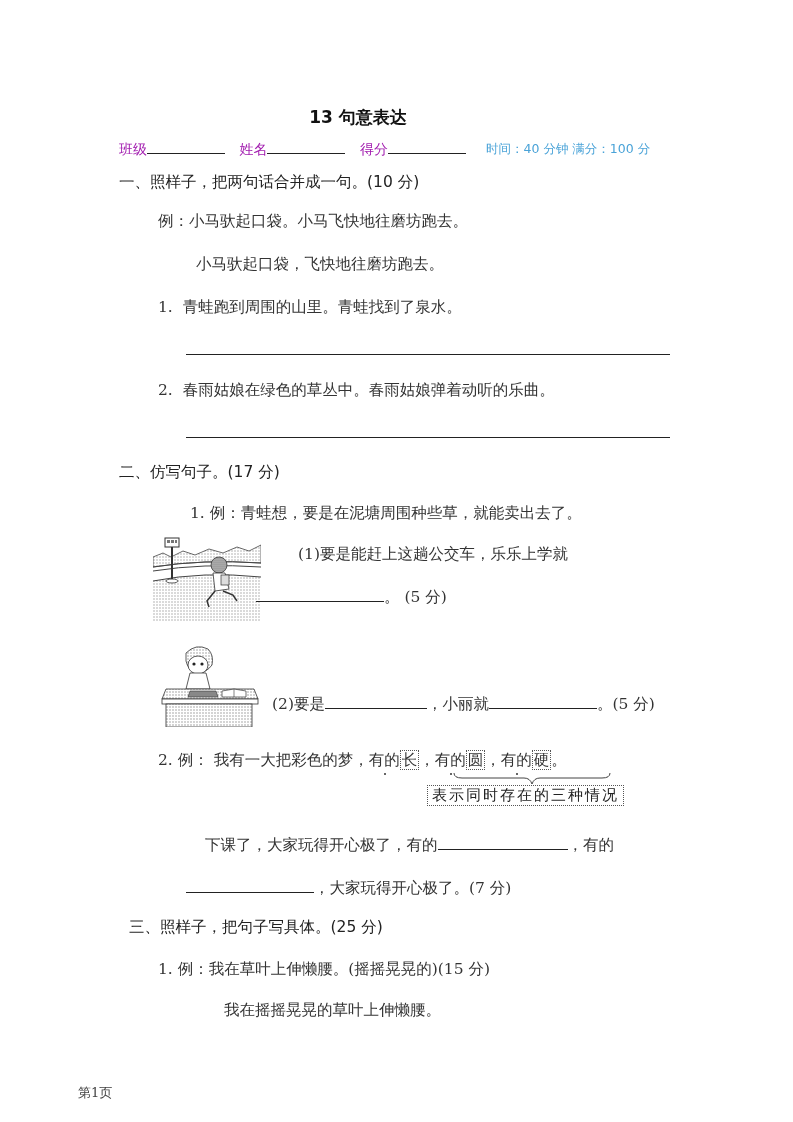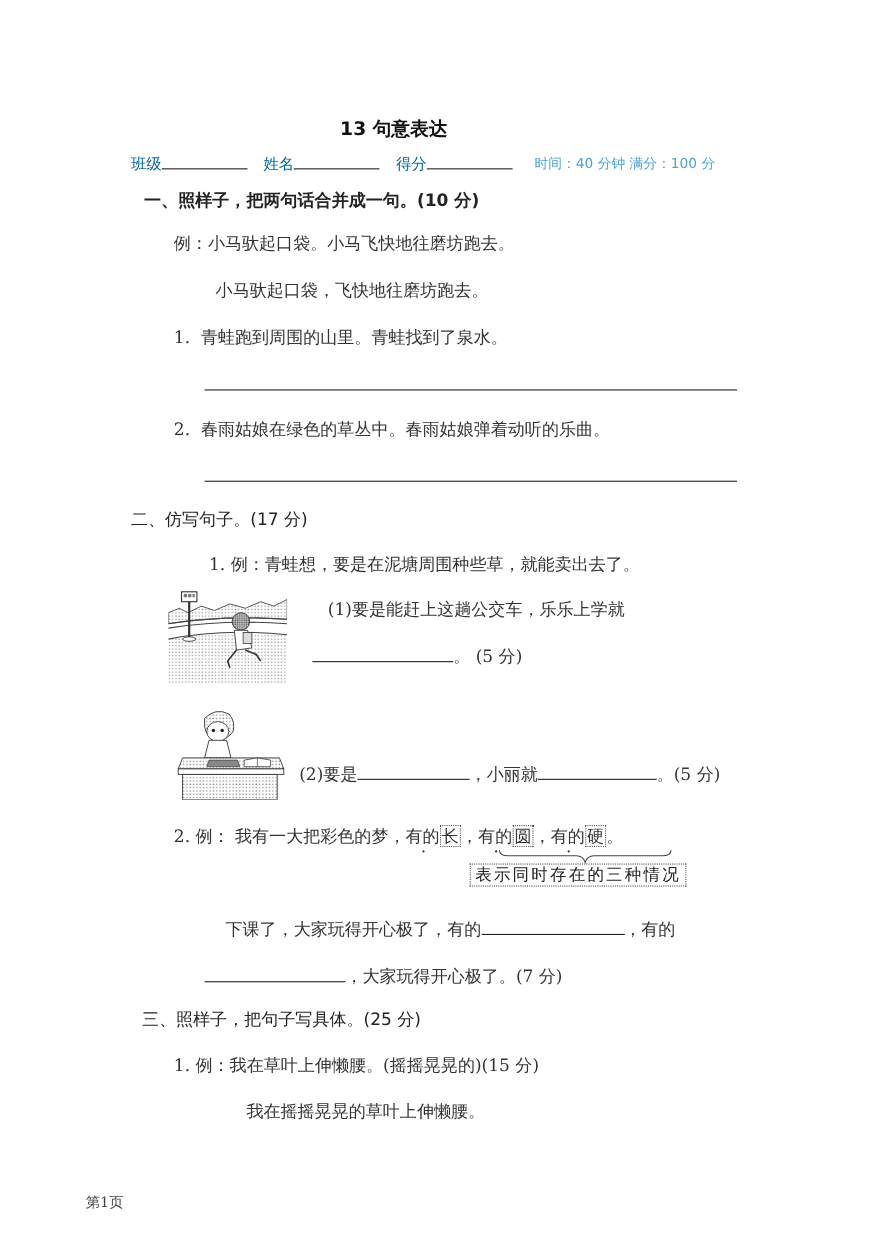--- a/index.html
+++ b/index.html
@@ -1,21 +1,21 @@
 <!DOCTYPE html>
 <html><head>
   <meta charset="utf-8">
   <style>
     html, body { margin: 0; padding: 0; background: #ffffff; }
     body { width: 793px; height: 1122px; position: relative; overflow: hidden;
            font-family: "DejaVu Serif", "Liberation Serif", serif; color: #222; }
     .abs { position: absolute; white-space: nowrap; }
     .title { left: 0; width: 716px; top: 106px; text-align: center; font-size: 17px; font-weight: bold;
              font-family: "DejaVu Sans", "Liberation Sans", sans-serif; color: #111; }
-    .meta { top: 139px; left: 119px; font-size: 14px; font-family: "DejaVu Sans", "Liberation Sans", sans-serif; color: #0369a1; }
+    .meta { top: 139px; left: 119px; font-size: 14px; font-family: "DejaVu Sans", "Liberation Sans", sans-serif; color: #a21caf; }
     .meta .blank { display: inline-block; width: 78px; border-bottom: 1px solid #222; height: 14px; vertical-align: baseline; margin-right: 10px; }
     .meta-info { top: 141px; left: 486px; font-size: 12.5px; color: #4aa3d8; font-family: "DejaVu Sans", "Liberation Sans", sans-serif; }
     .sec { font-family: "DejaVu Sans", "Liberation Sans", sans-serif; font-size: 15.5px; color: #222; }
     .txt { font-size: 15.5px; color: #333; }
     .line { position: absolute; border-bottom: 1px solid #222; height: 0; }
     .ublank { display: inline-block; border-bottom: 1px solid #222; height: 15px; vertical-align: baseline; }
     .illus { position: absolute; border: 0; }
     .dotbox { border: 1px dotted #555; padding: 0 1px; }
     .emdot { position: relative; }
     .emdot::after { content: ""; position: absolute; left: 50%; bottom: -6px; width: 2px; height: 2px; background: #333; border-radius: 50%; }
@@ -27,21 +27,21 @@
 
 <div class="abs title">13  句意表达</div>
 
 <div class="abs meta">
   <span>班级</span><span class="blank"></span>
   <span>姓名</span><span class="blank"></span>
   <span>得分</span><span class="blank"></span>
 </div>
 <div class="abs meta-info">时间：40 分钟  满分：100 分</div>
 
-<div class="abs sec" style="left:131px; top:172px;font-weight:bold;">一、照样子，把两句话合并成一句。(10 分)</div>
+<div class="abs sec" style="left:119px; top:172px;">一、照样子，把两句话合并成一句。(10 分)</div>
 
 <div class="abs txt" style="left:158px; top:211px;">
   <span>例：</span><span>小马驮起口袋。小马飞快地往磨坊跑去。</span>
 </div>
 <div class="abs txt" style="left:196px; top:254px;">小马驮起口袋，飞快地往磨坊跑去。</div>
 
 <div class="abs txt" style="left:158px; top:297px;">
   <span>1.</span>&nbsp;&nbsp;<span>青蛙跑到周围的山里。青蛙找到了泉水。</span>
 </div>
 <div class="line" style="left:186px; top:354px; width:484px;"></div>
@@ -76,21 +76,21 @@
     <rect x="22" y="5" width="2" height="3" fill="#777"></rect>
   <line x1="19" y1="12" x2="19" y2="45" stroke="#333" stroke-width="2"></line>
   <ellipse cx="19" cy="46" rx="6" ry="2" fill="#fff" stroke="#333" stroke-width="0.8"></ellipse>
   <circle cx="66" cy="30" r="8" fill="url(#dots2)" stroke="#333" stroke-width="0.8"></circle>
   <path d="M60 38 L72 38 L76 54 L62 56 Z" fill="#fff" stroke="#333" stroke-width="0.8"></path>
   <rect x="68" y="40" width="8" height="10" fill="#ddd" stroke="#333" stroke-width="0.7"></rect>
   <path d="M62 56 L54 66 L56 72 M70 56 L80 60 L84 66" fill="none" stroke="#333" stroke-width="1.5"></path>
 </svg>
 
 <div class="abs txt" style="left:298px; top:544px;">(1)要是能赶上这趟公交车，乐乐上学就</div>
-<div class="abs txt" style="left:284px; top:586px;">
+<div class="abs txt" style="left:256px; top:586px;">
   <span class="ublank" style="width:128px;"></span><span>。  (5 分)</span>
 </div>
 
 <svg class="illus" style="left:160px; top:643px;" width="100" height="84" viewBox="0 0 100 84">
   <defs>
     <pattern id="dots3" width="3" height="3" patternUnits="userSpaceOnUse">
       <rect width="3" height="3" fill="#fff"></rect>
         <circle cx="1" cy="1" r="0.7" fill="#888"></circle>
     </pattern>
   </defs>

